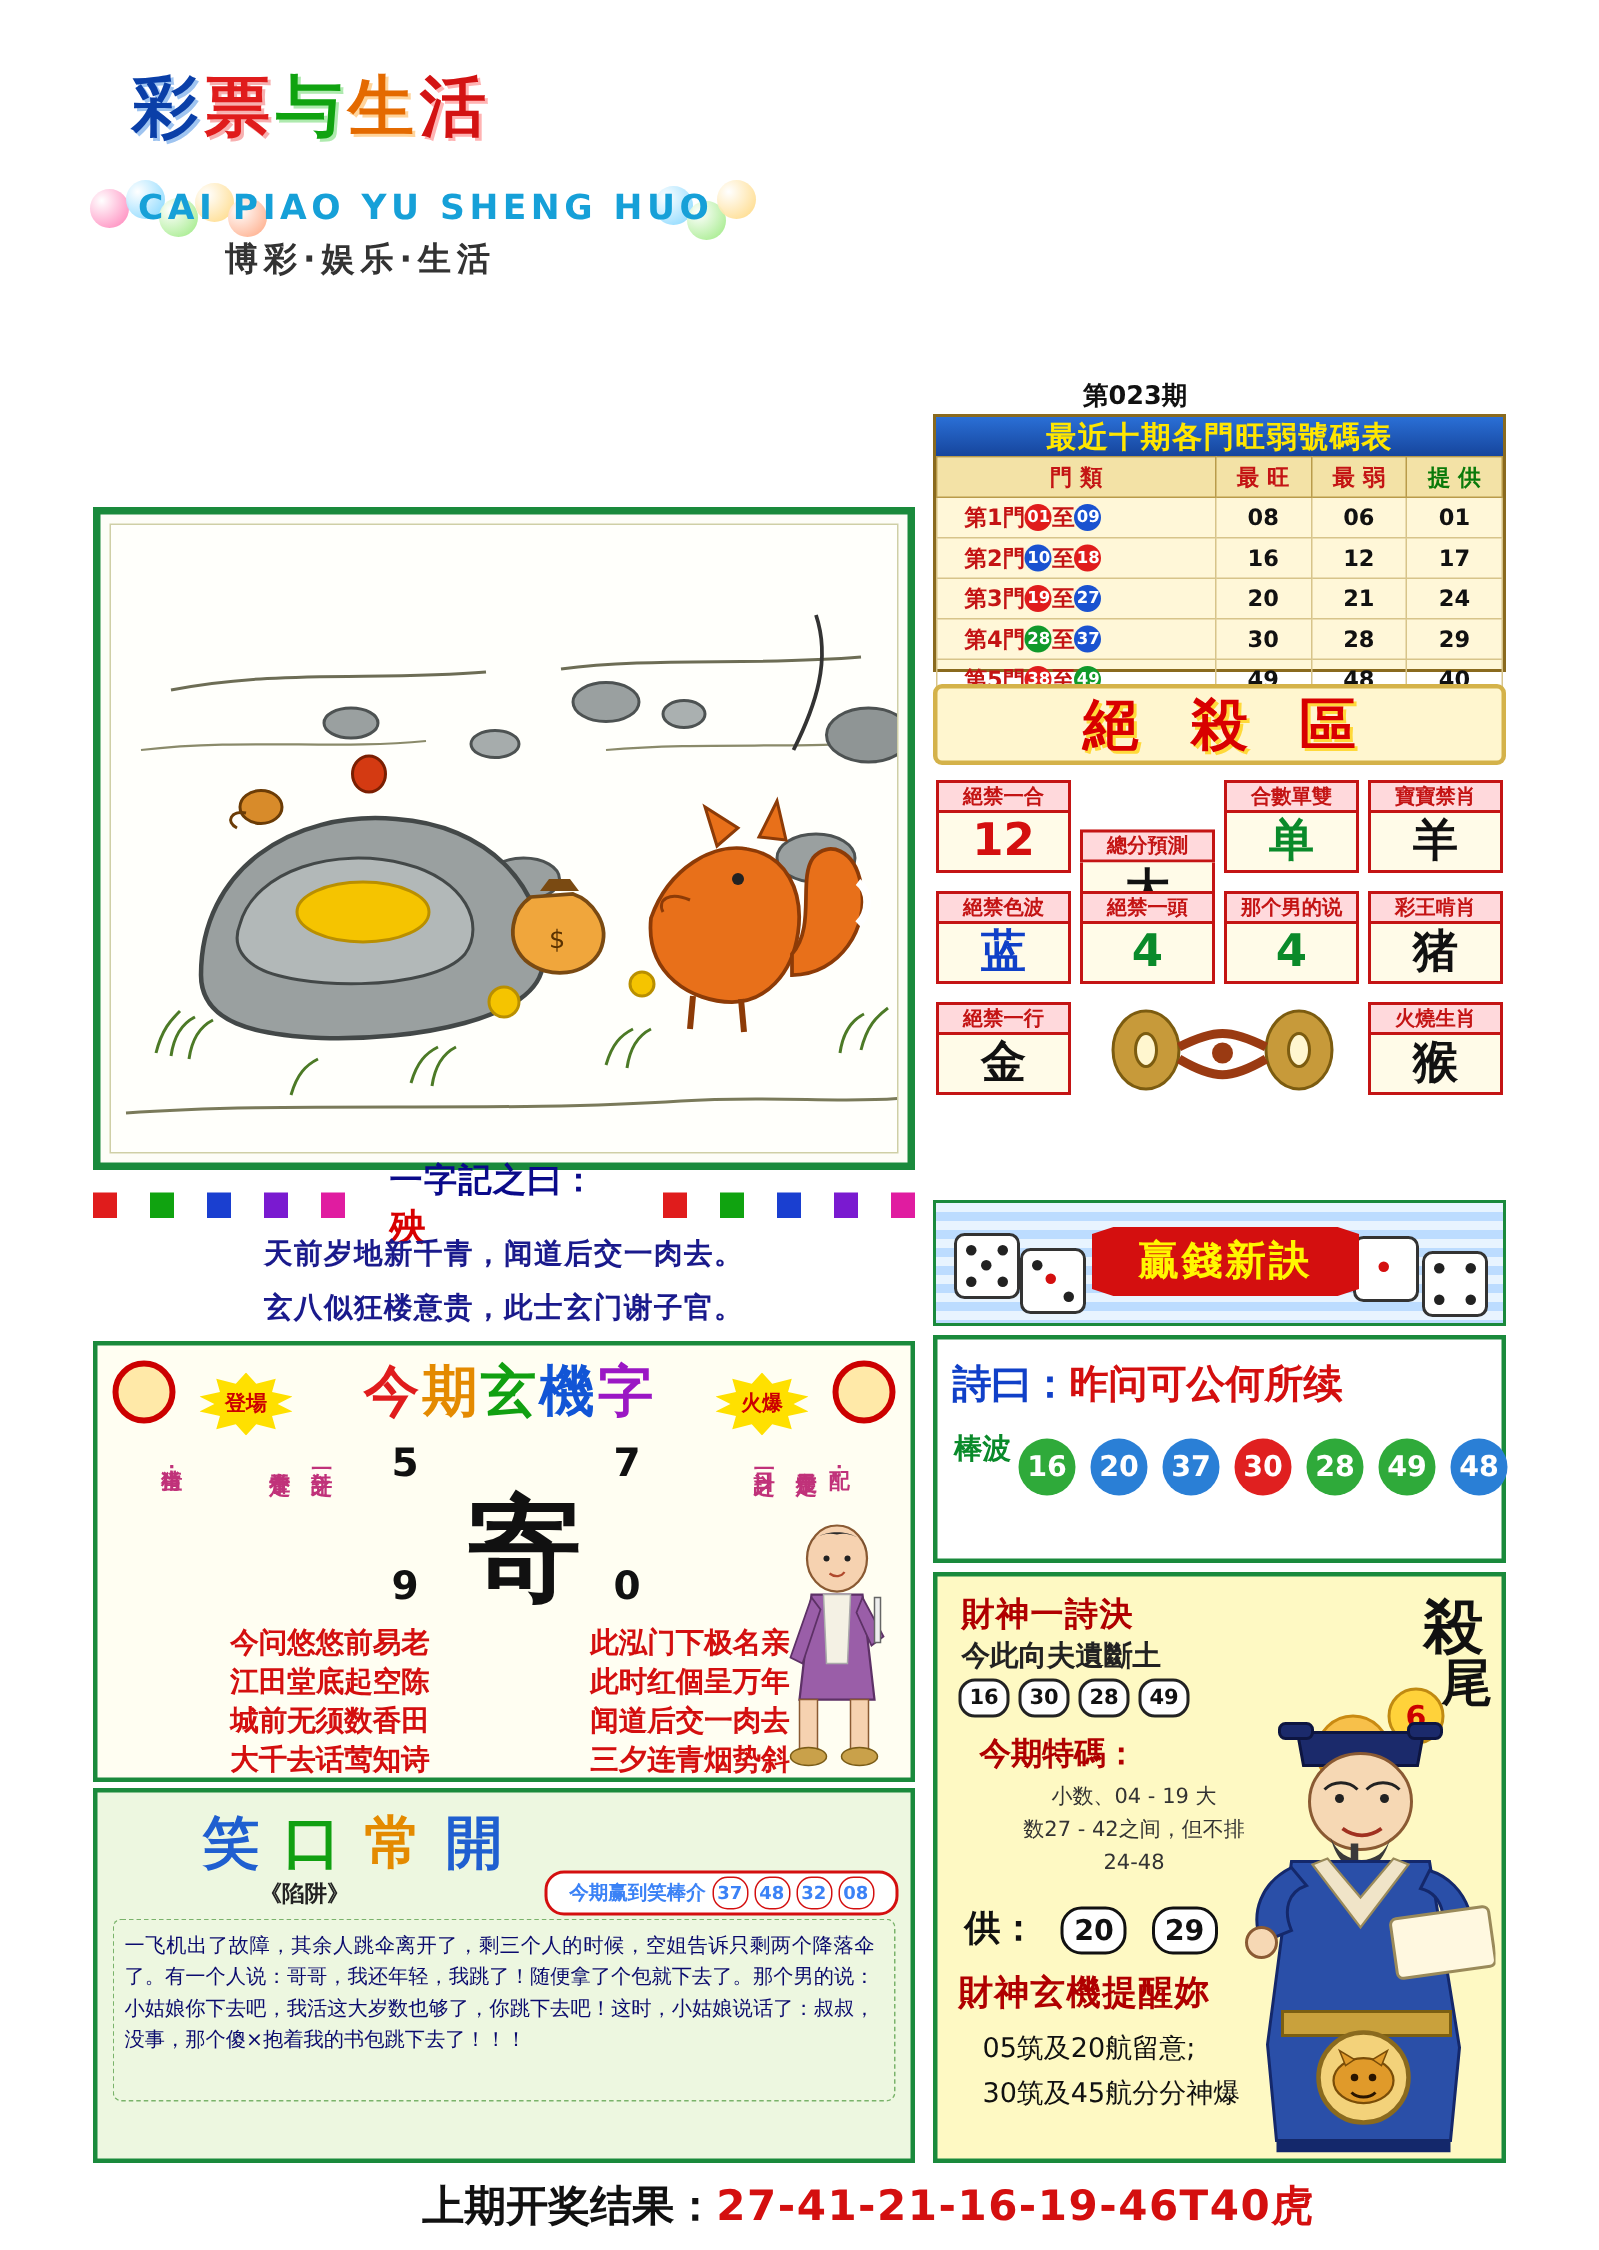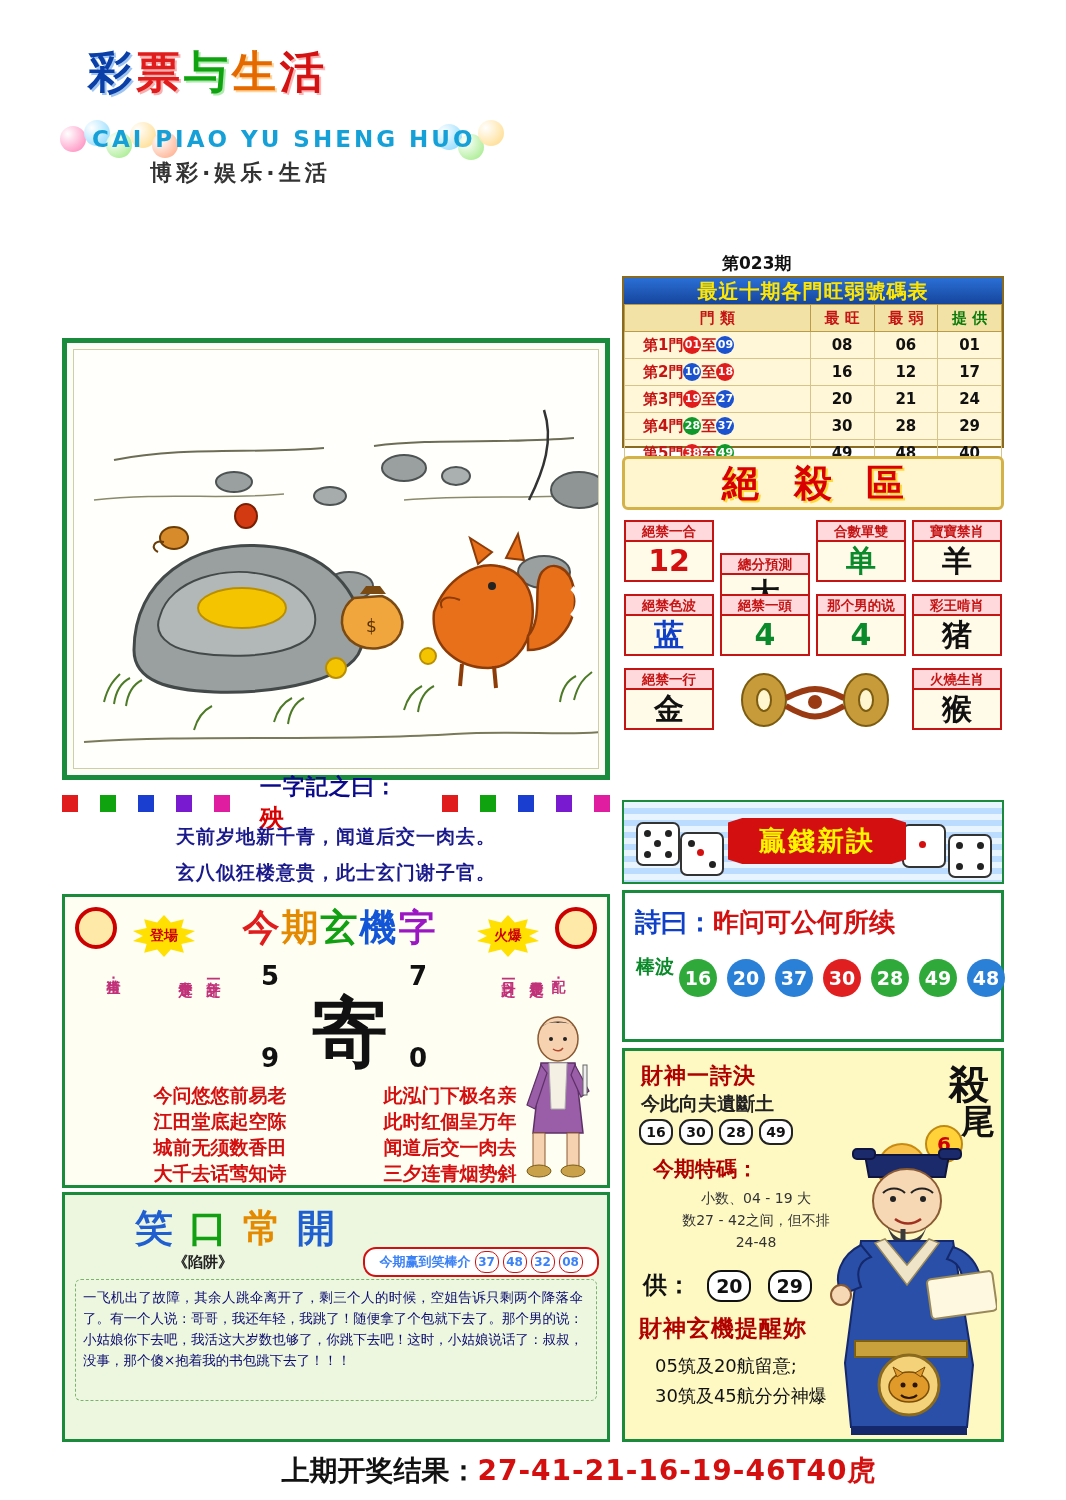--- a/index.html
+++ b/index.html
@@ -86,21 +86,21 @@
   }
   .ribbon{position:absolute;width:34px;height:34px;border-radius:50%;border:4px solid #c00;background:#ffe9a8;}
   .big-char{
     position:absolute;left:215px;top:86px;width:140px;text-align:center;
     font-size:76px;font-weight:bold;color:#111;font-family:"DejaVu Serif","Liberation Serif",serif;
   }
   .num-s{position:absolute;font-size:26px;color:#111;font-weight:bold;}
   .side-text{position:absolute;font-size:14px;color:#c0327a;font-weight:bold;line-height:17px;writing-mode:vertical-rl;}
   .poem-block{
     position:absolute;left:40px;top:185px;width:470px;
-    display:flex;justify-content:flex-start;
+    display:flex;justify-content:space-between;
     color:#d40f0f;font-weight:bold;font-size:19px;line-height:26px;
   }
   .poem-col{width:230px;text-align:center;}
   .lady{position:absolute;right:6px;bottom:2px;width:86px;height:170px;}
 
   
   .joke{
     position:absolute;left:62px;top:1192px;width:548px;height:250px;
     border:3px solid #1a8a3c;background:#edf7e0;box-sizing:border-box;
   }

